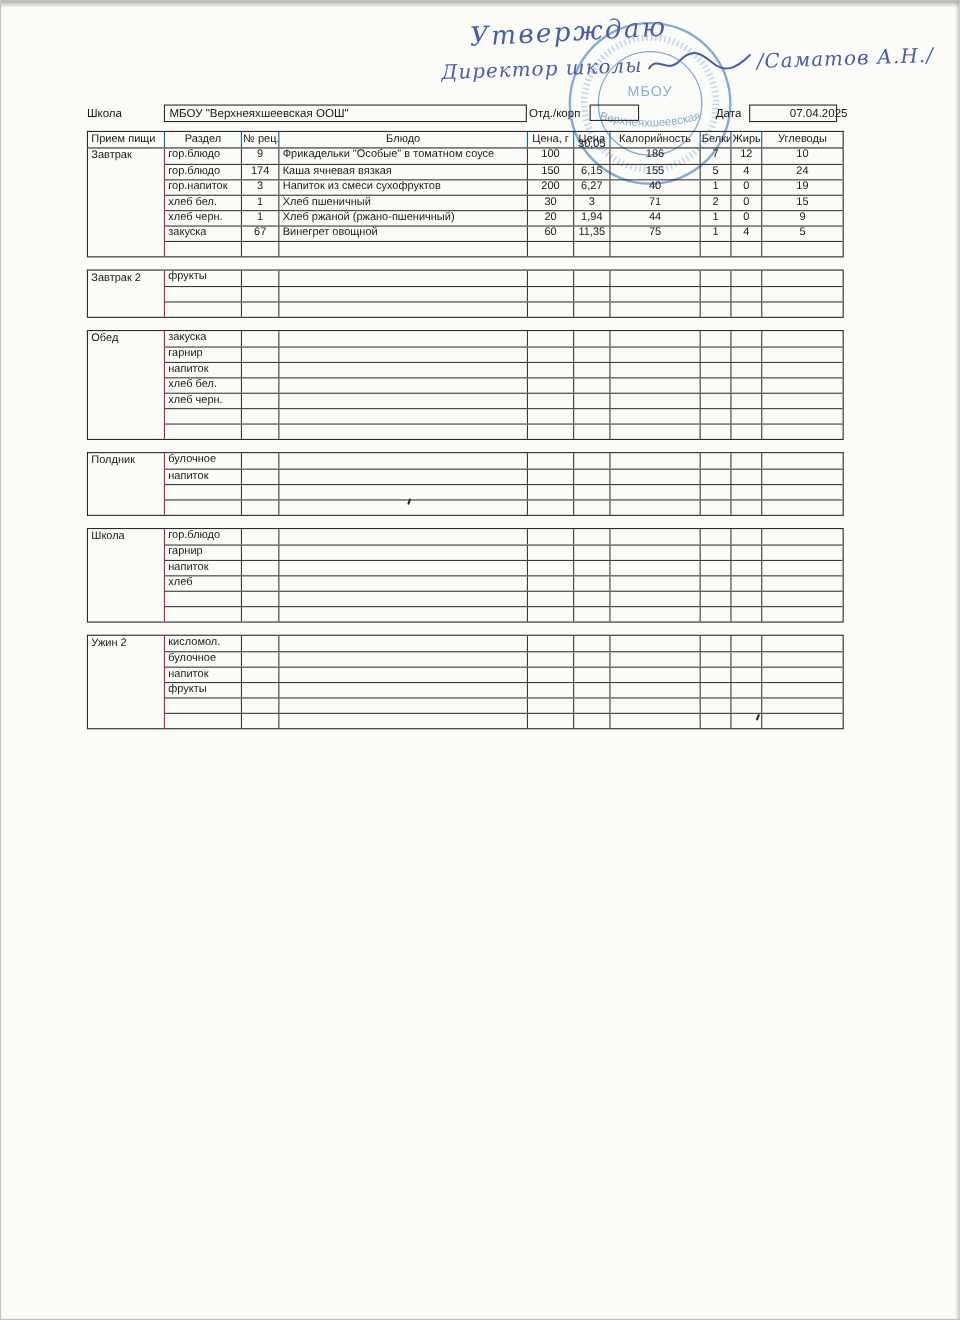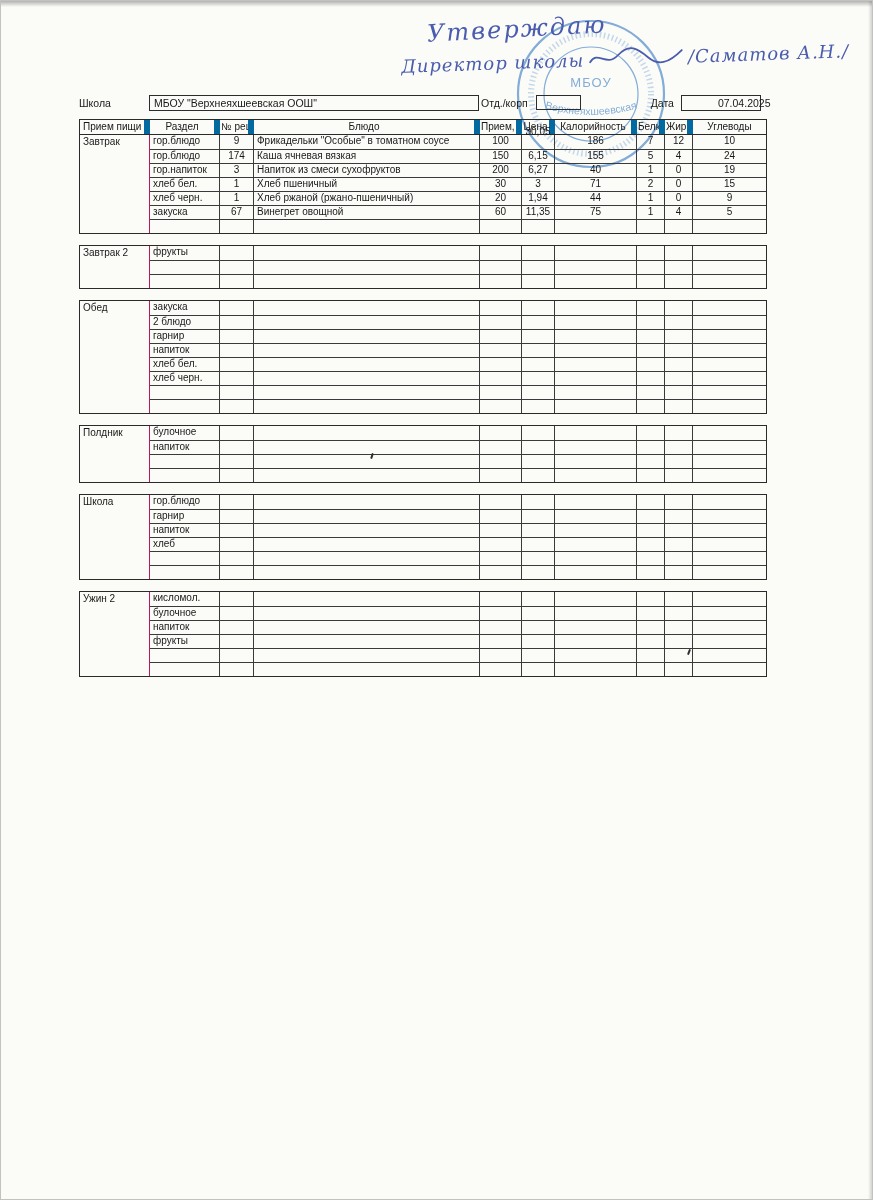--- a/index.html
+++ b/index.html
@@ -59,21 +59,21 @@
 
   
   .menu { position:absolute; left:78px; top:118px; width:688px; font-size:10px; z-index:2; }
   .thead {
     display:grid;
     grid-template-columns: 70px 70px 34px 226px 42px 33px 82px 28px 28px 1fr;
     border:1.5px solid #2a2a2a; border-bottom:none;
     height:15px;
   }
   .hcell {
-    border-right:6px solid #0369a1;
+    border-right:1px solid #0369a1;
     line-height:13px; text-align:center;
     white-space:nowrap; overflow:hidden;
     padding:0 1px;
   }
   .hcell:first-child { text-align:left; padding-left:3px; }
   .hcell:last-child { border-right:none; }
 
   .section { display:flex; border:1.5px solid #2a2a2a; background:transparent; }
   [data-name="menu-sections"] .section { margin-top:11px; }
   [data-name="menu-sections"] .section:first-child { margin-top:0; }
@@ -137,21 +137,21 @@
     <span class="ilabel datelabel" data-name="date-label">Дата</span>
     <span class="ibox datebox" data-name="date-value-box">07.04.2025</span>
   </div>
 
   <div class="menu" data-name="menu-table">
     <div class="thead" data-name="table-header">
       <div class="hcell" data-name="header-meal">Прием пищи</div>
       <div class="hcell" data-name="header-razdel">Раздел</div>
       <div class="hcell" data-name="header-recipe-no">№ рец.</div>
       <div class="hcell" data-name="header-dish">Блюдо</div>
-      <div class="hcell" data-name="header-out">Прием, г</div>
+      <div class="hcell" data-name="header-out">Цена, г</div>
       <div class="hcell" data-name="header-price">Цена</div>
       <div class="hcell" data-name="header-kcal">Калорийность</div>
       <div class="hcell" data-name="header-protein">Белки</div>
       <div class="hcell" data-name="header-fat">Жиры</div>
       <div class="hcell" data-name="header-carbs">Углеводы</div>
     </div>
     <div data-name="menu-sections">
         <div class="section" data-name="meal-section">
           <div class="meal-cell" data-name="meal-label">Завтрак</div>
           <div class="rows">
@@ -280,31 +280,20 @@
               <div class="c c-num" data-name="cell-num"></div>
               <div class="c c-dish" data-name="cell-dish"></div>
               <div class="c c-out" data-name="cell-out"></div>
               <div class="c c-price" data-name="cell-price"></div>
               <div class="c c-kcal" data-name="cell-kcal"></div>
               <div class="c c-protein" data-name="cell-protein"></div>
               <div class="c c-fat" data-name="cell-fat"></div>
               <div class="c c-carbs" data-name="cell-carbs"></div>
             </div>
             <div class="row" data-name="table-row">
-              <div class="c c-razdel" data-name="cell-razdel">2 блюдо</div>
-              <div class="c c-num" data-name="cell-num"></div>
-              <div class="c c-dish" data-name="cell-dish"></div>
-              <div class="c c-out" data-name="cell-out"></div>
-              <div class="c c-price" data-name="cell-price"></div>
-              <div class="c c-kcal" data-name="cell-kcal"></div>
-              <div class="c c-protein" data-name="cell-protein"></div>
-              <div class="c c-fat" data-name="cell-fat"></div>
-              <div class="c c-carbs" data-name="cell-carbs"></div>
-            </div>
-            <div class="row" data-name="table-row">
               <div class="c c-razdel" data-name="cell-razdel">гарнир</div>
               <div class="c c-num" data-name="cell-num"></div>
               <div class="c c-dish" data-name="cell-dish"></div>
               <div class="c c-out" data-name="cell-out"></div>
               <div class="c c-price" data-name="cell-price"></div>
               <div class="c c-kcal" data-name="cell-kcal"></div>
               <div class="c c-protein" data-name="cell-protein"></div>
               <div class="c c-fat" data-name="cell-fat"></div>
               <div class="c c-carbs" data-name="cell-carbs"></div>
             </div>

